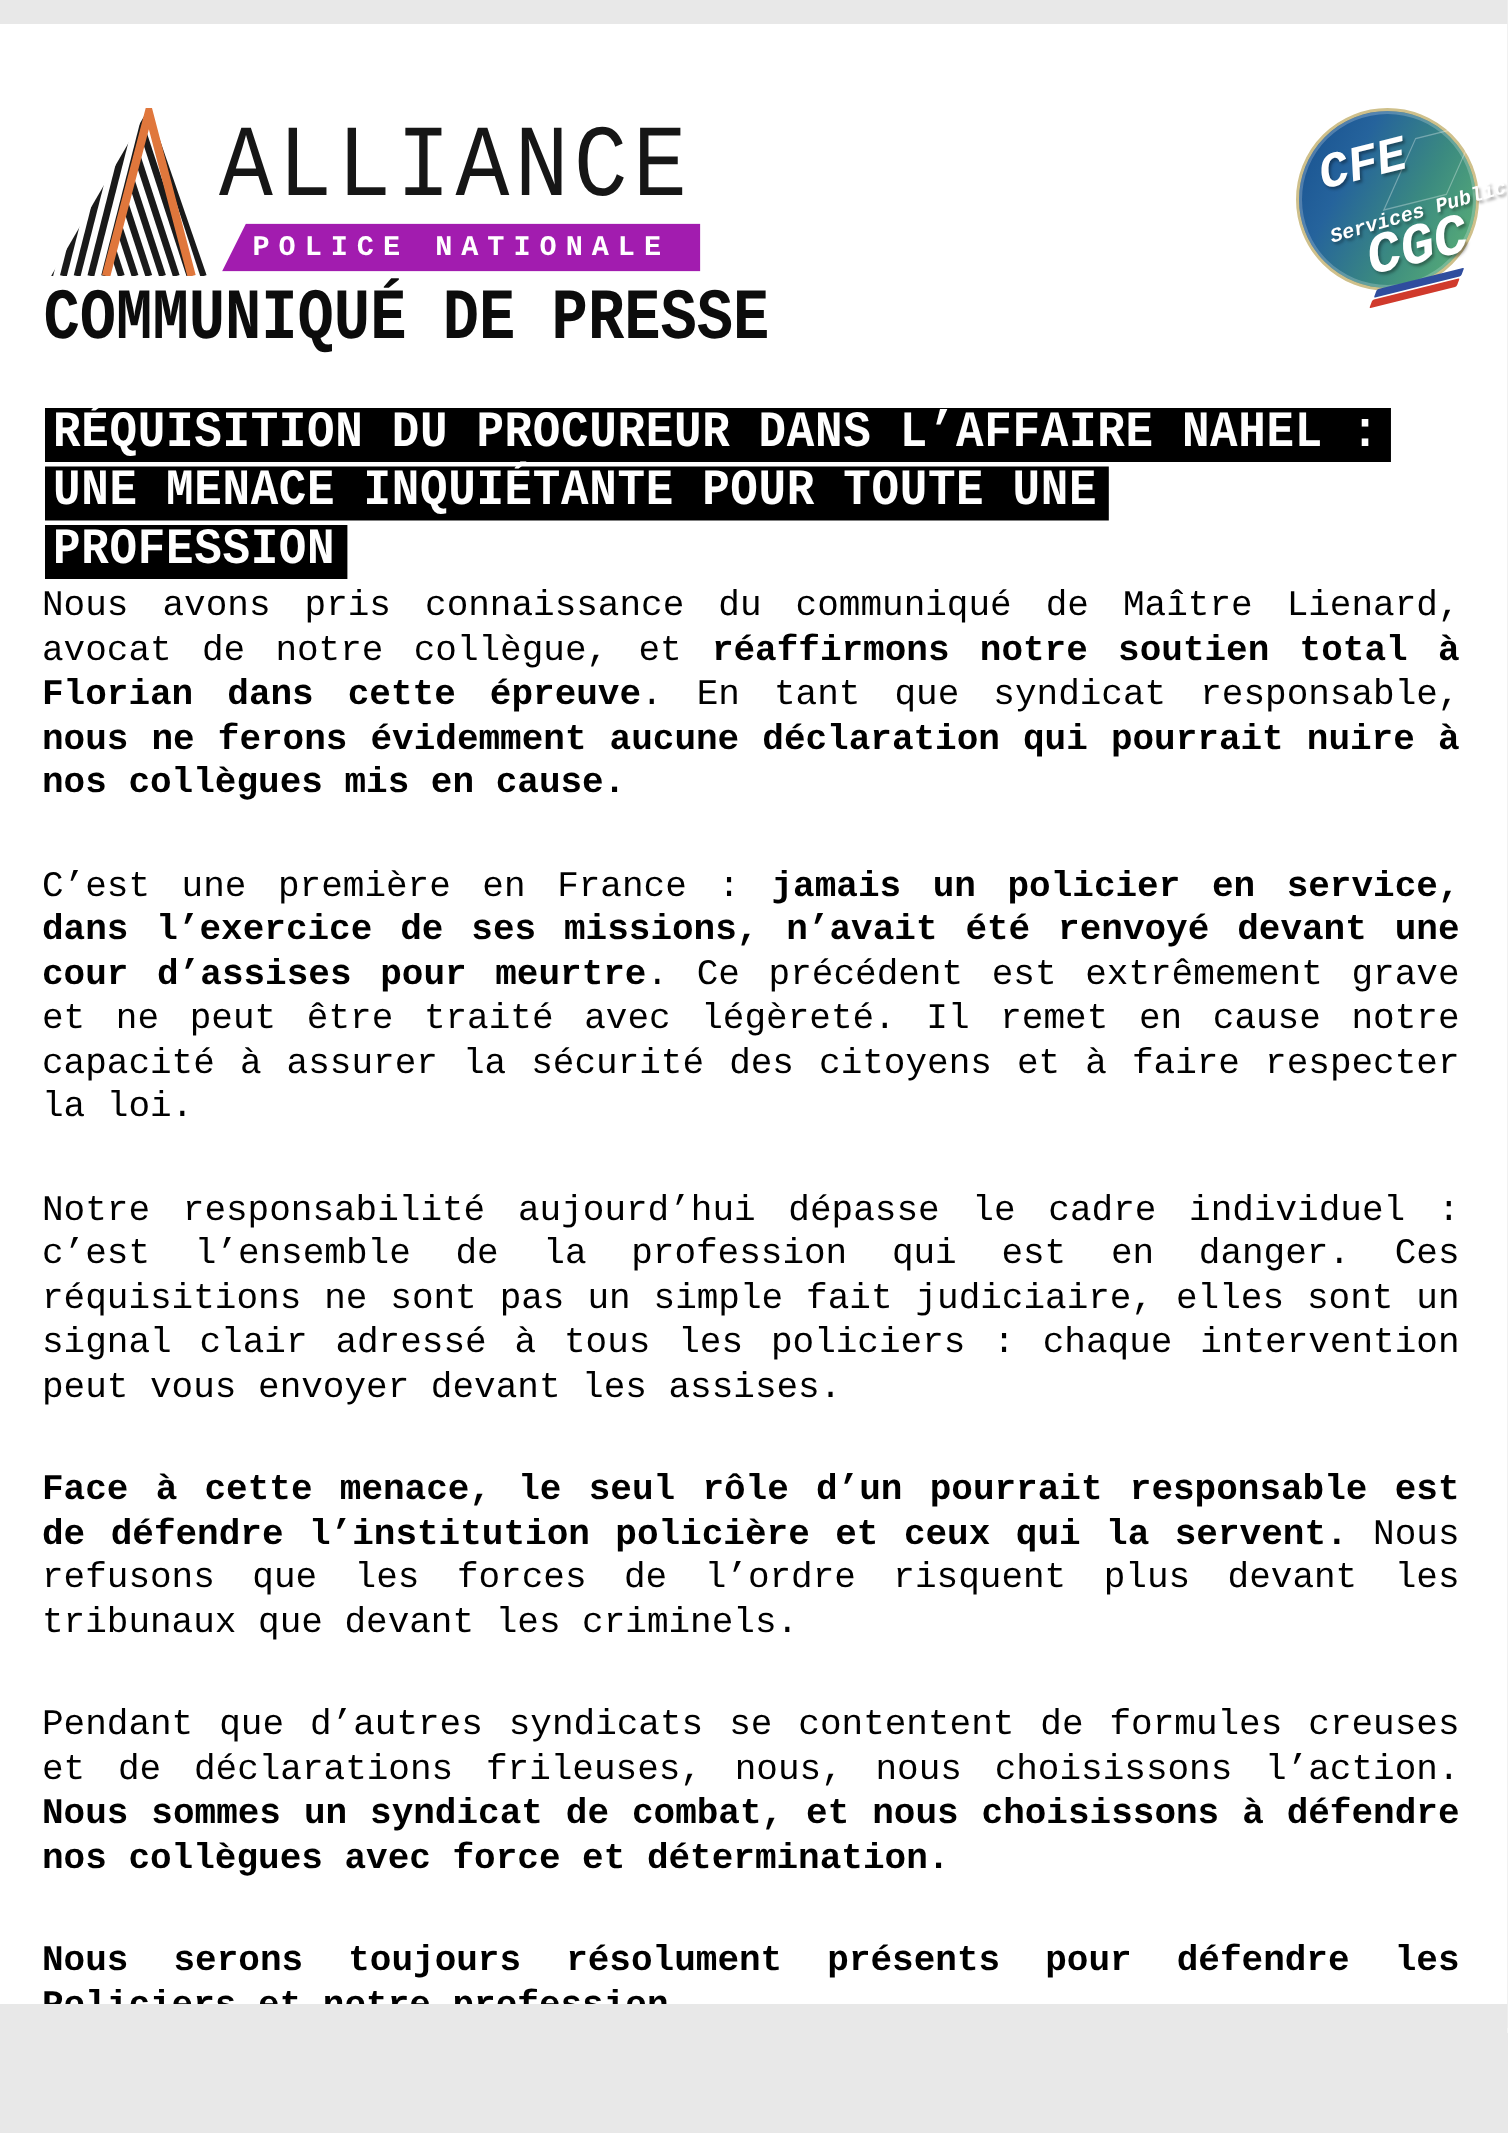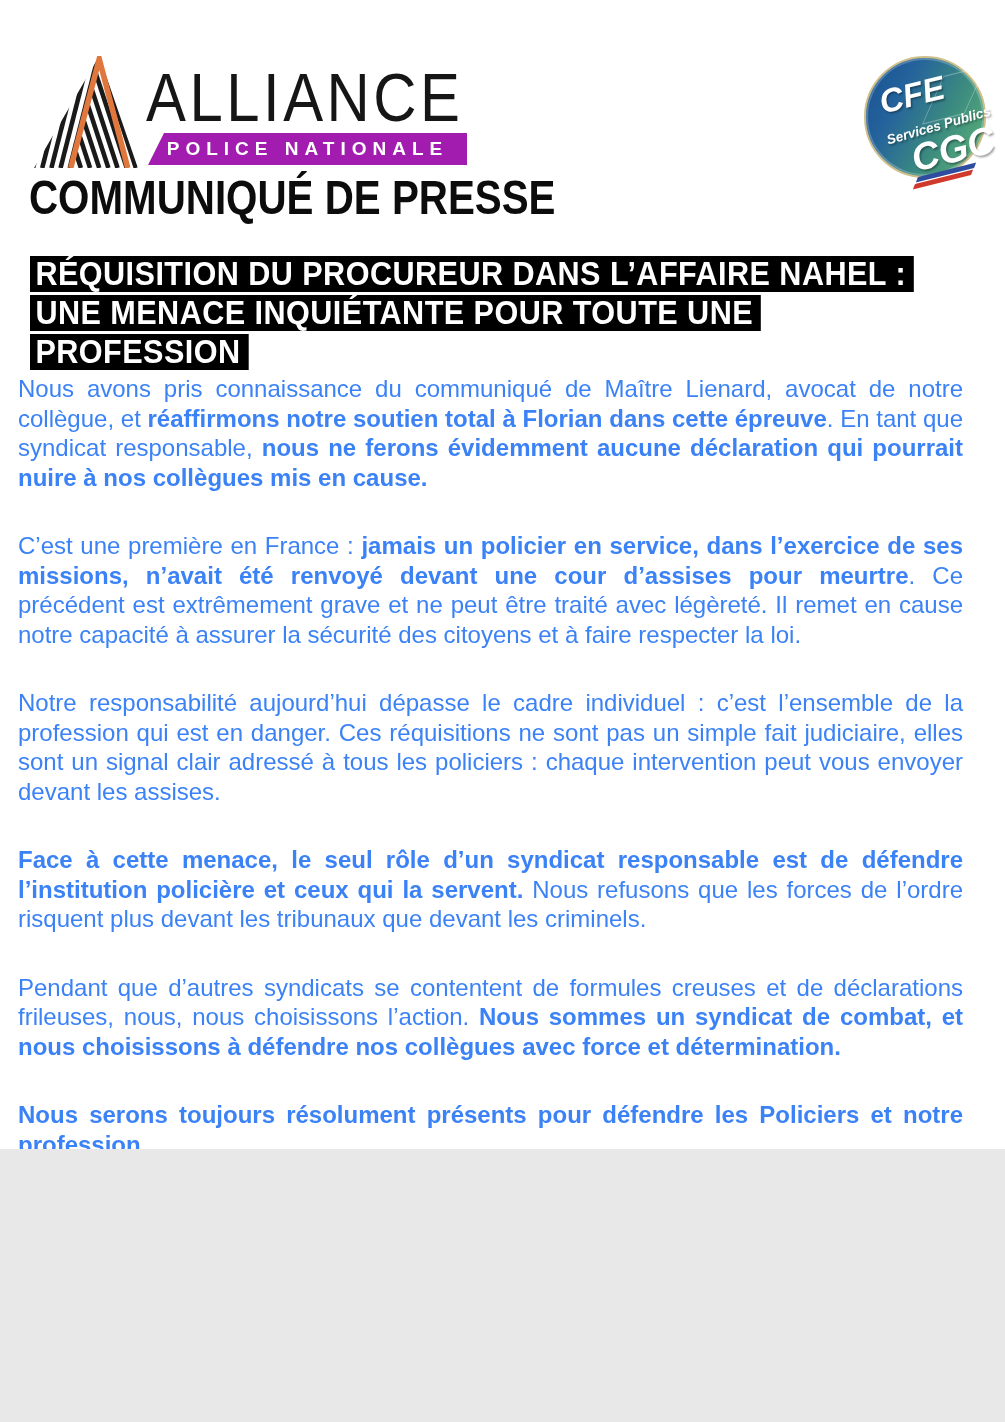--- a/index.html
+++ b/index.html
@@ -1,21 +1,21 @@
 <!DOCTYPE html>
 <html lang="fr"><head>
 <meta charset="utf-8">
 <style>
   html,body { margin:0; padding:0; background:#e8e8e8; }
   .page {
     position:relative;
-    width:1005px; height:1149px;
-    margin:0 auto;
+    width:1005px; height:1320px;
+    margin:16px auto;
     background:#ffffff;
-    font-family:Liberation Sans, sans-serif;
+    font-family:Liberation Mono, monospace;
     color:#000;
     overflow:hidden;
   }
 
   
   .logo-mark { position:absolute; left:34px; top:56px; width:104px; height:112px; }
   .brand {
     position:absolute; left:146px; top:58px;
     font-size:68px; font-weight:400; letter-spacing:4px;
     color:#161616; white-space:nowrap;
@@ -66,24 +66,24 @@
     background:#000; color:#fff;
     font-weight:bold; font-size:34px; line-height:31px;
     letter-spacing:0.5px;
     padding:2px 9px 3px 6px; margin-bottom:3px;
     white-space:nowrap;
     transform:scaleX(0.9); transform-origin:left top;
   }
 
   
   .body-text {
-    position:absolute; left:18px; top:374px; width:945px;
+    position:absolute; left:28px; top:374px; width:945px;
     font-size:24px; line-height:29.5px;
     text-align:justify; text-justify:inter-word;
-    color:#3b82f6;
+    color:#000000;
   }
   .body-text p { margin:0 0 39px 0; }
   .body-text b { font-weight:bold; }
   p.bullet { position:relative; padding-left:26px; margin-top:-5px; }
   p.bullet .marker { position:absolute; left:3px; top:-2px; font-size:17px; font-weight:normal; }
 
   .date-line {
     position:absolute; right:30px; top:1378px;
     font-size:16px; color:#6d28d9;
   }
@@ -141,21 +141,21 @@
   <div class="title-block" id="title-block">
       <div class="title-line">RÉQUISITION DU PROCUREUR DANS L’AFFAIRE NAHEL :</div>
       <div class="title-line">UNE MENACE INQUIÉTANTE POUR TOUTE UNE</div>
       <div class="title-line">PROFESSION</div>
     </div>
 
   <div class="body-text" id="body-text">
       <p><span>Nous avons pris connaissance du communiqué de Maître Lienard, avocat de notre collègue, et </span><b>réaffirmons notre soutien total à Florian dans cette épreuve</b><span>. En tant que syndicat responsable, </span><b>nous ne ferons évidemment aucune déclaration qui pourrait nuire à nos collègues mis en cause.</b></p>
       <p><span>C’est une première en France : </span><b>jamais un policier en service, dans l’exercice de ses missions, n’avait été renvoyé devant une cour d’assises pour meurtre</b><span>. Ce précédent est extrêmement grave et ne peut être traité avec légèreté. Il remet en cause notre capacité à assurer la sécurité des citoyens et à faire respecter la loi.</span></p>
       <p><span>Notre responsabilité aujourd’hui dépasse le cadre individuel : c’est l’ensemble de la profession qui est en danger. Ces réquisitions ne sont pas un simple fait judiciaire, elles sont un signal clair adressé à tous les policiers : chaque intervention peut vous envoyer devant les assises.</span></p>
-      <p><b>Face à cette menace, le seul rôle d’un syndicat responsable est de défendre l’institution policière et ceux qui la servent.</b><span> Nous refusons que les forces de l’ordre risquent plus devant les tribunaux que devant les criminels.</span></p>
+      <p><b>Face à cette menace, le seul rôle d’un pourrait responsable est de défendre l’institution policière et ceux qui la servent.</b><span> Nous refusons que les forces de l’ordre risquent plus devant les tribunaux que devant les criminels.</span></p>
       <p><span>Pendant que d’autres syndicats se contentent de formules creuses et de déclarations frileuses, nous, nous choisissons l’action. </span><b>Nous sommes un syndicat de combat, et nous choisissons à défendre nos collègues avec force et détermination.</b></p>
       <p><b>Nous serons toujours résolument présents pour défendre les Policiers et notre profession.</b></p>
       <p class="bullet"><span class="marker">•</span></p>
     </div>
 
   <div class="date-line">Mercredi 05 mars 2025</div>
 
 </div>
 
 </body></html>

